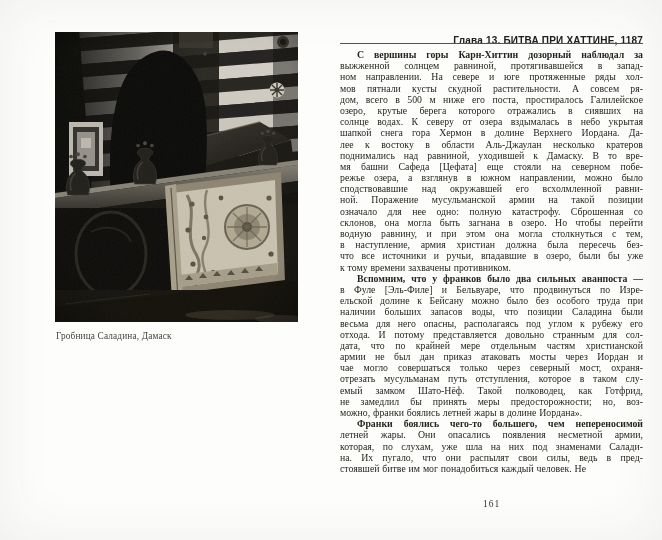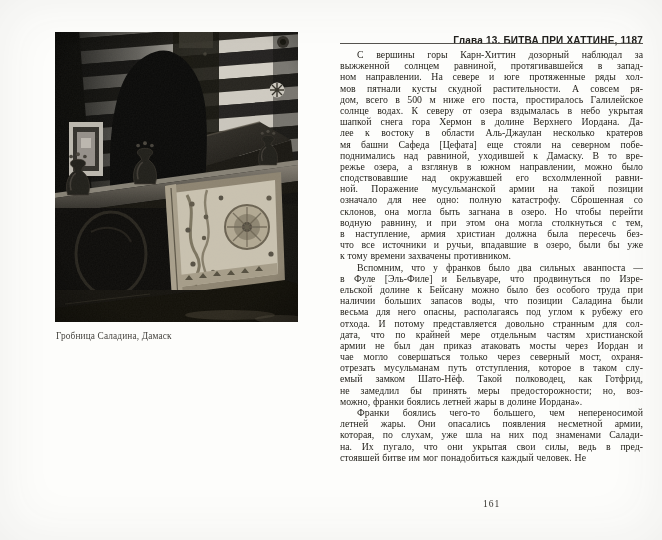--- a/index.html
+++ b/index.html
@@ -31,21 +31,21 @@
   }
   .body-text{
     position:absolute;left:340px;top:49px;width:303px;
     font-size:9.8px;line-height:11.2px;color:#27251f;
   }
   .body-text .line{
     height:11.2px;overflow:hidden;
     text-align:justify;text-align-last:justify;
     word-spacing:.4px;
   }
-  .body-text .line.indent{text-indent:17px;}
+  .body-text .line.indent{text-indent:17px;font-weight:bold;}
   .body-text .line.end{text-align-last:left;}
   .page-number{
     position:absolute;left:340px;top:499px;width:303px;
     text-align:center;font-size:9.5px;color:#33312c;letter-spacing:1px;
   }
 </style>
 </head>
 <body>
 
 <div class="spread">
@@ -202,25 +202,26 @@
 
   <div>
     <div class="chapter-header">Глава 13. БИТВА ПРИ ХАТТИНЕ, 1187</div>
     <div class="header-rule"></div>
     <div class="body-text">
         <div class="line indent">С вершины горы Карн-Хиттин дозорный наблюдал за</div>
         <div class="line">выжженной солнцем равниной, протягивавшейся в запад-</div>
         <div class="line">ном направлении. На севере и юге протяженные ряды хол-</div>
         <div class="line">мов пятнали кусты скудной растительности. А совсем ря-</div>
         <div class="line">дом, всего в 500 м ниже его поста, простиралось Галилейское</div>
+        <div class="line">озеро, крутые берега которого отражались в сиявших на</div>
         <div class="line">солнце водах. К северу от озера вздымалась в небо укрытая</div>
         <div class="line">шапкой снега гора Хермон в долине Верхнего Иордана. Да-</div>
         <div class="line">лее к востоку в области Аль-Джаулан несколько кратеров</div>
+        <div class="line">поднимались над равниной, уходившей к Дамаску. В то вре-</div>
         <div class="line">мя башни Сафеда [Цефата] еще стояли на северном побе-</div>
-        <div class="line">поднимались над равниной, уходившей к Дамаску. В то вре-</div>
         <div class="line">режье озера, а взглянув в южном направлении, можно было</div>
         <div class="line">сподствовавшие над окружавшей его всхолмленной равни-</div>
         <div class="line">ной. Поражение мусульманской армии на такой позиции</div>
         <div class="line">означало для нее одно: полную катастрофу. Сброшенная со</div>
         <div class="line">склонов, она могла быть загнана в озеро. Но чтобы перейти</div>
         <div class="line">водную равнину, и при этом она могла столкнуться с тем,</div>
         <div class="line">в наступление, армия христиан должна была пересечь без-</div>
         <div class="line">что все источники и ручьи, впадавшие в озеро, были бы уже</div>
         <div class="line end">к тому времени захвачены противником.</div>
         <div class="line indent">Вспомним, что у франков было два сильных аванпоста —</div>
@@ -232,20 +233,20 @@
         <div class="line">дата, что по крайней мере отдельным частям христианской</div>
         <div class="line">армии не был дан приказ атаковать мосты через Иордан и</div>
         <div class="line">чае могло совершаться только через северный мост, охраня-</div>
         <div class="line">отрезать мусульманам путь отступления, которое в таком слу-</div>
         <div class="line">емый замком Шато-Нёф. Такой полководец, как Готфрид,</div>
         <div class="line">не замедлил бы принять меры предосторожности; но, воз-</div>
         <div class="line end">можно, франки боялись летней жары в долине Иордана».</div>
         <div class="line indent">Франки боялись чего-то большего, чем непереносимой</div>
         <div class="line">летней жары. Они опасались появления несметной армии,</div>
         <div class="line">которая, по слухам, уже шла на них под знаменами Салади-</div>
-        <div class="line">на. Их пугало, что они укрытая свои силы, ведь в пред-</div>
+        <div class="line">на. Их пугало, что они распылят свои силы, ведь в пред-</div>
         <div class="line end">стоявшей битве им мог понадобиться каждый человек. Не</div>
       </div>
     <div class="page-number">161</div>
   </div>
 
   <div class="vignette"></div>
 </div>
 
 </body></html>

